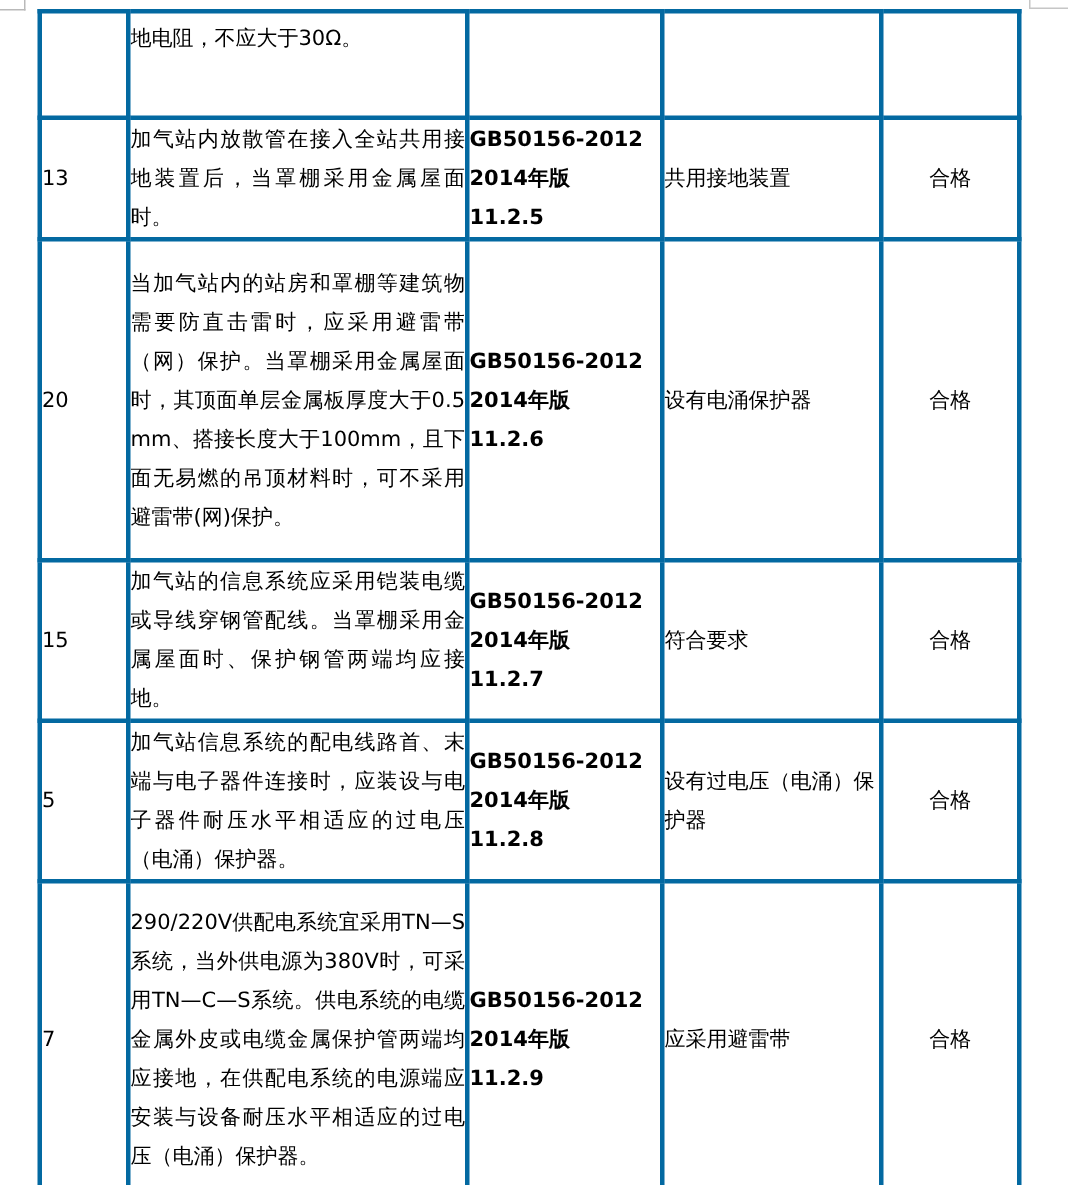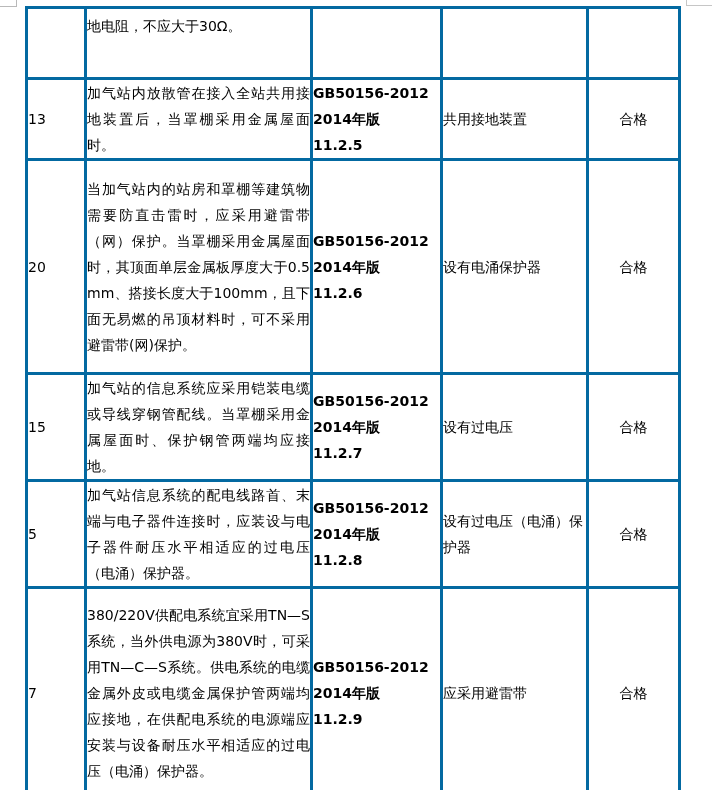--- a/index.html
+++ b/index.html
@@ -114,21 +114,21 @@
         <td class="c-no">15</td>
         <td class="c-content">
             <div>加气站的信息系统应采用铠装电缆或导线穿钢管配线。当罩棚采用金属屋面时、保护钢管两端均应接地。</div>
           </td>
         <td class="c-std">
           <div class="std-line">GB50156-2012</div>
           <div class="std-line">2014年版</div>
           <div class="std-line">11.2.7</div>
         </td>
         <td class="c-finding">
-            <div>设有过电压</div>
+            <div>符合要求</div>
           </td>
         <td class="c-result">合格</td>
       </tr>
 
       <tr style="height:102px">
         <td class="c-no">5</td>
         <td class="c-content">
             <div>加气站信息系统的配电线路首、末端与电子器件连接时，应装设与电子器件耐压水平相适应的过电压（电涌）保护器。</div>
           </td>
         <td class="c-std">
@@ -138,21 +138,21 @@
         </td>
         <td class="c-finding">
             <div>设有过电压（电涌）保护器</div>
           </td>
         <td class="c-result">合格</td>
       </tr>
 
       <tr style="height:210px">
         <td class="c-no">7</td>
         <td class="c-content">
-            <div>380/220V供配电系统宜采用TN—S系统，当外供电源为380V时，可采用TN—C—S系统。供电系统的电缆金属外皮或电缆金属保护管两端均应接地，在供配电系统的电源端应安装与设备耐压水平相适应的过电压（电涌）保护器。</div>
+            <div>290/220V供配电系统宜采用TN—S系统，当外供电源为380V时，可采用TN—C—S系统。供电系统的电缆金属外皮或电缆金属保护管两端均应接地，在供配电系统的电源端应安装与设备耐压水平相适应的过电压（电涌）保护器。</div>
           </td>
         <td class="c-std">
           <div class="std-line">GB50156-2012</div>
           <div class="std-line">2014年版</div>
           <div class="std-line">11.2.9</div>
         </td>
         <td class="c-finding">
             <div>应采用避雷带</div>
           </td>
         <td class="c-result">合格</td>

